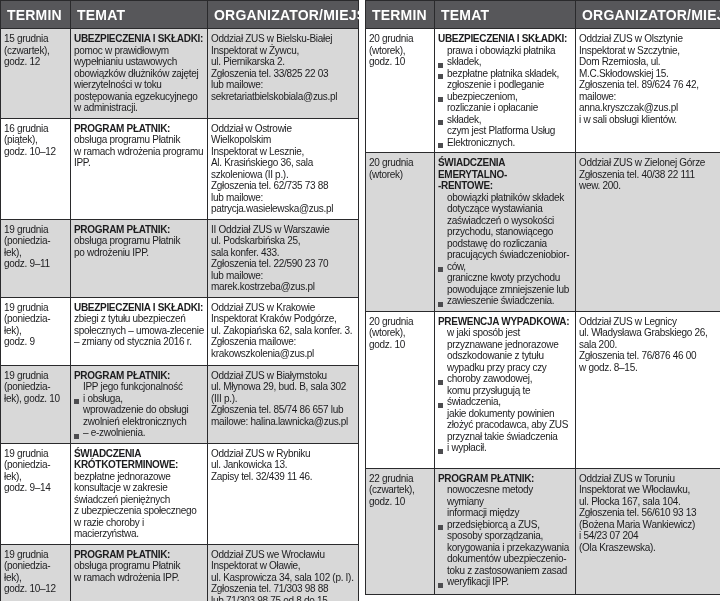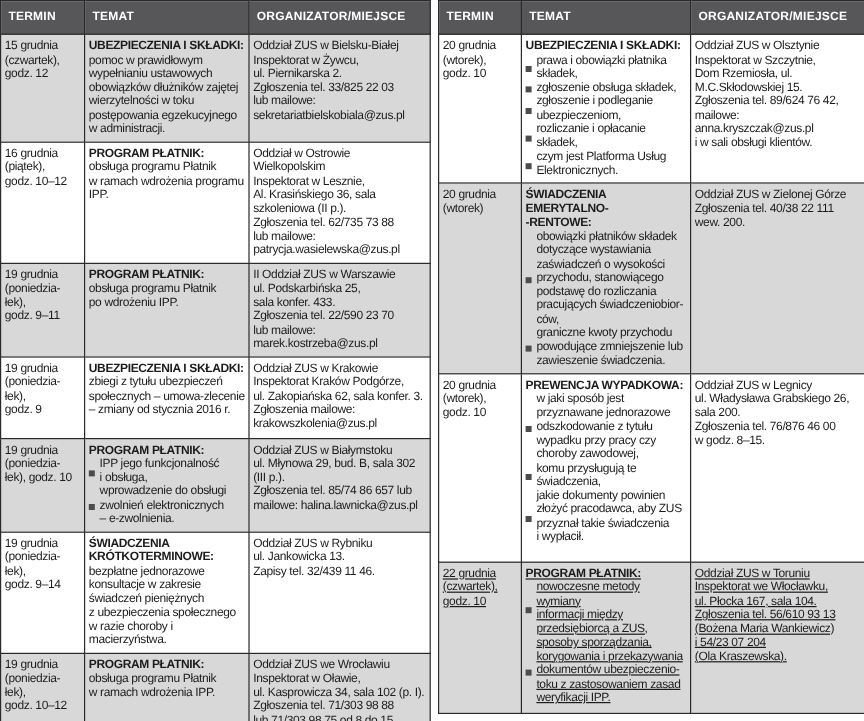--- a/index.html
+++ b/index.html
@@ -27,57 +27,57 @@
   }
   th,td{
     border:1px solid var(--border);
     vertical-align:top;
     text-align:left;
   }
   thead tr{height:28px;}
   th{
     background:var(--header-bg);
     color:#ffffff;
-    font-size:10px;
+    font-size:14px;
     font-weight:700;
     padding:4px 6px;
     letter-spacing:0.2px;
     vertical-align:middle;
   }
   td{
     font-size:10px;
     line-height:11.5px;
     letter-spacing:-0.3px;
     padding:4px 3px;
     overflow-wrap:break-word;
   }
   tr.shaded td{background:var(--stripe);}
   .pre{white-space:pre-line;}
   .ttl{font-weight:700;}
-  .bullet{display:flex;align-items:center;}
+  .bullet{display:flex;align-items:flex-end;}
   .sq{
     flex:0 0 auto;
     width:5px;height:5px;
     background:var(--bullet);
     margin:3px 4px 0 0;
     display:inline-block;
   }
   .btx{flex:1 1 auto;}
   
   #tbody-0 tr:nth-child(1){height:82px;}
   #tbody-0 tr:nth-child(2){height:96px;}
   #tbody-0 tr:nth-child(3){height:77px;}
   #tbody-0 tr:nth-child(4){height:68px;}
   #tbody-0 tr:nth-child(5){height:77px;}
   #tbody-0 tr:nth-child(6){height:93px;}
   #tbody-0 tr:nth-child(7){height:67px;}
   #tbody-1 tr:nth-child(1){height:122px;}
   #tbody-1 tr:nth-child(2){height:158px;}
   #tbody-1 tr:nth-child(3){height:157px;}
-  #tbody-1 tr:nth-child(4){height:126px;text-decoration:underline;}
+  #tbody-1 tr:nth-child(4){height:126px;}
   col.c-termin{width:70px;}
   col.c-temat{width:137px;}
   col.c-org{width:151px;}
   .colwrap-right col.c-termin{width:69px;}
   .colwrap-right col.c-temat{width:141px;}
   .colwrap-right col.c-org{width:145px;}
   .credit{
     font-family:"DejaVu Serif", serif;
     font-style:italic;
     font-size:10.5px;
@@ -263,21 +263,21 @@
 godz. 10</td>
               <td>
                 <div class="ttl pre">UBEZPIECZENIA I SKŁADKI:</div>
                 <div class="bullet">
                   <span class="sq"></span>
                   <span class="btx pre">prawa i obowiązki płatnika
 składek,</span>
                 </div>
                 <div class="bullet">
                   <span class="sq"></span>
-                  <span class="btx pre">zgłoszenie obsługa składek,</span>
+                  <span class="btx pre">bezpłatne płatnika składek,</span>
                 </div>
                 <div class="bullet">
                   <span class="sq"></span>
                   <span class="btx pre">zgłoszenie i podleganie
 ubezpieczeniom,</span>
                 </div>
                 <div class="bullet">
                   <span class="sq"></span>
                   <span class="btx pre">rozliczanie i opłacanie
 składek,</span>

